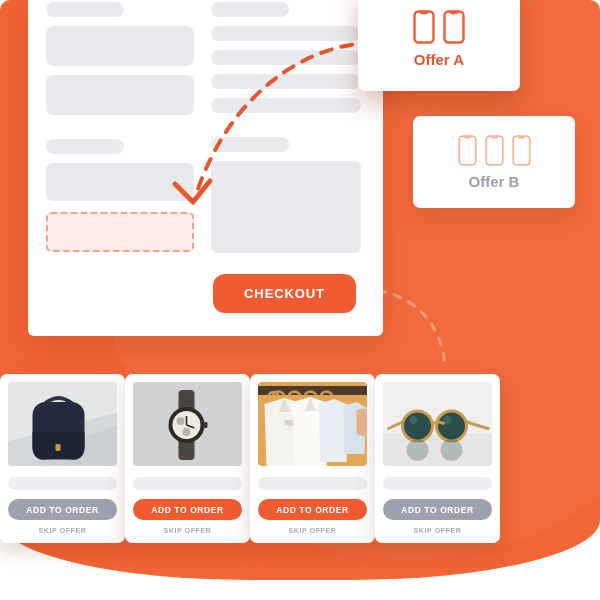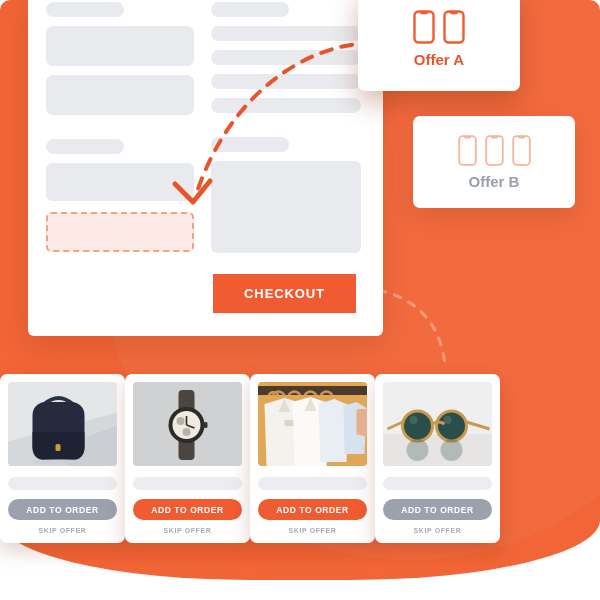--- a/index.html
+++ b/index.html
@@ -82,21 +82,21 @@
   }
 
   .checkout-btn {
     position: absolute;
     left: 213px;
     top: 274px;
     width: 143px;
     height: 39px;
     background: #F15B32;
     border: none;
-    border-radius: 0;
+    border-radius: 12px;
     color: #ffffff;
     font-size: 13px;
     font-weight: bold;
     letter-spacing: 0.9px;
     font-family: "Liberation Sans", sans-serif;
     cursor: pointer;
   }
 
   
   .arrow-svg {

